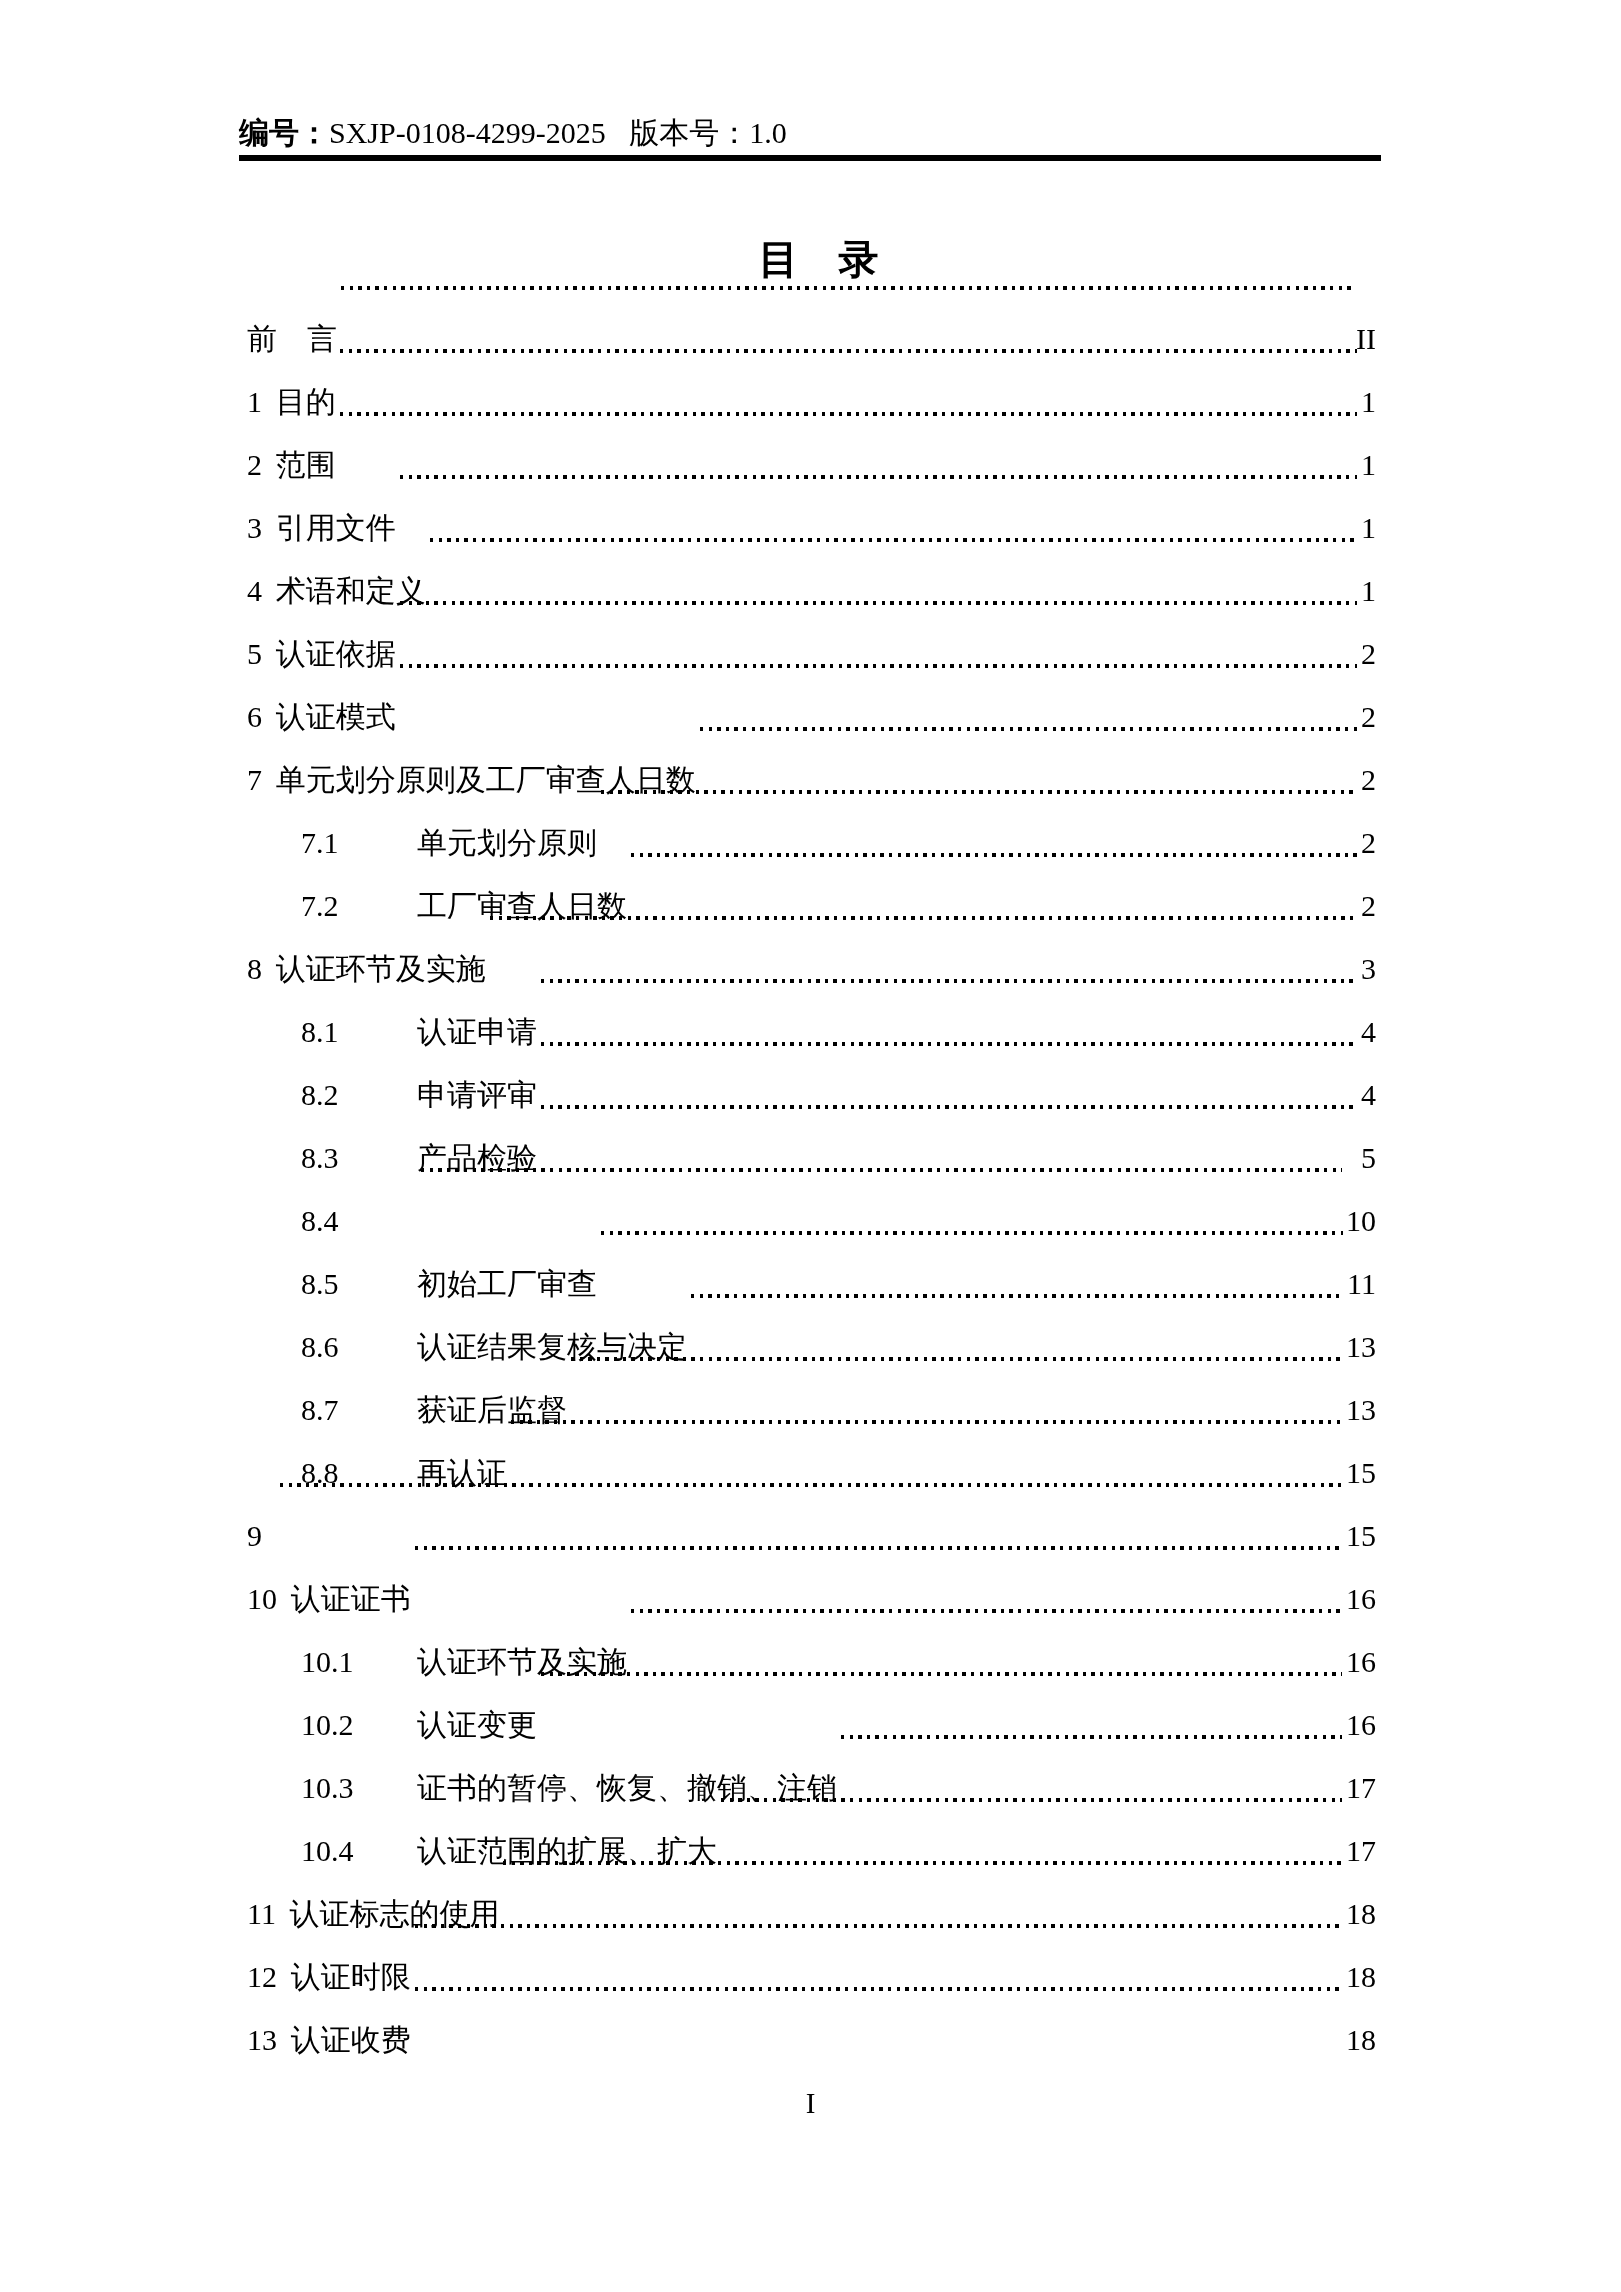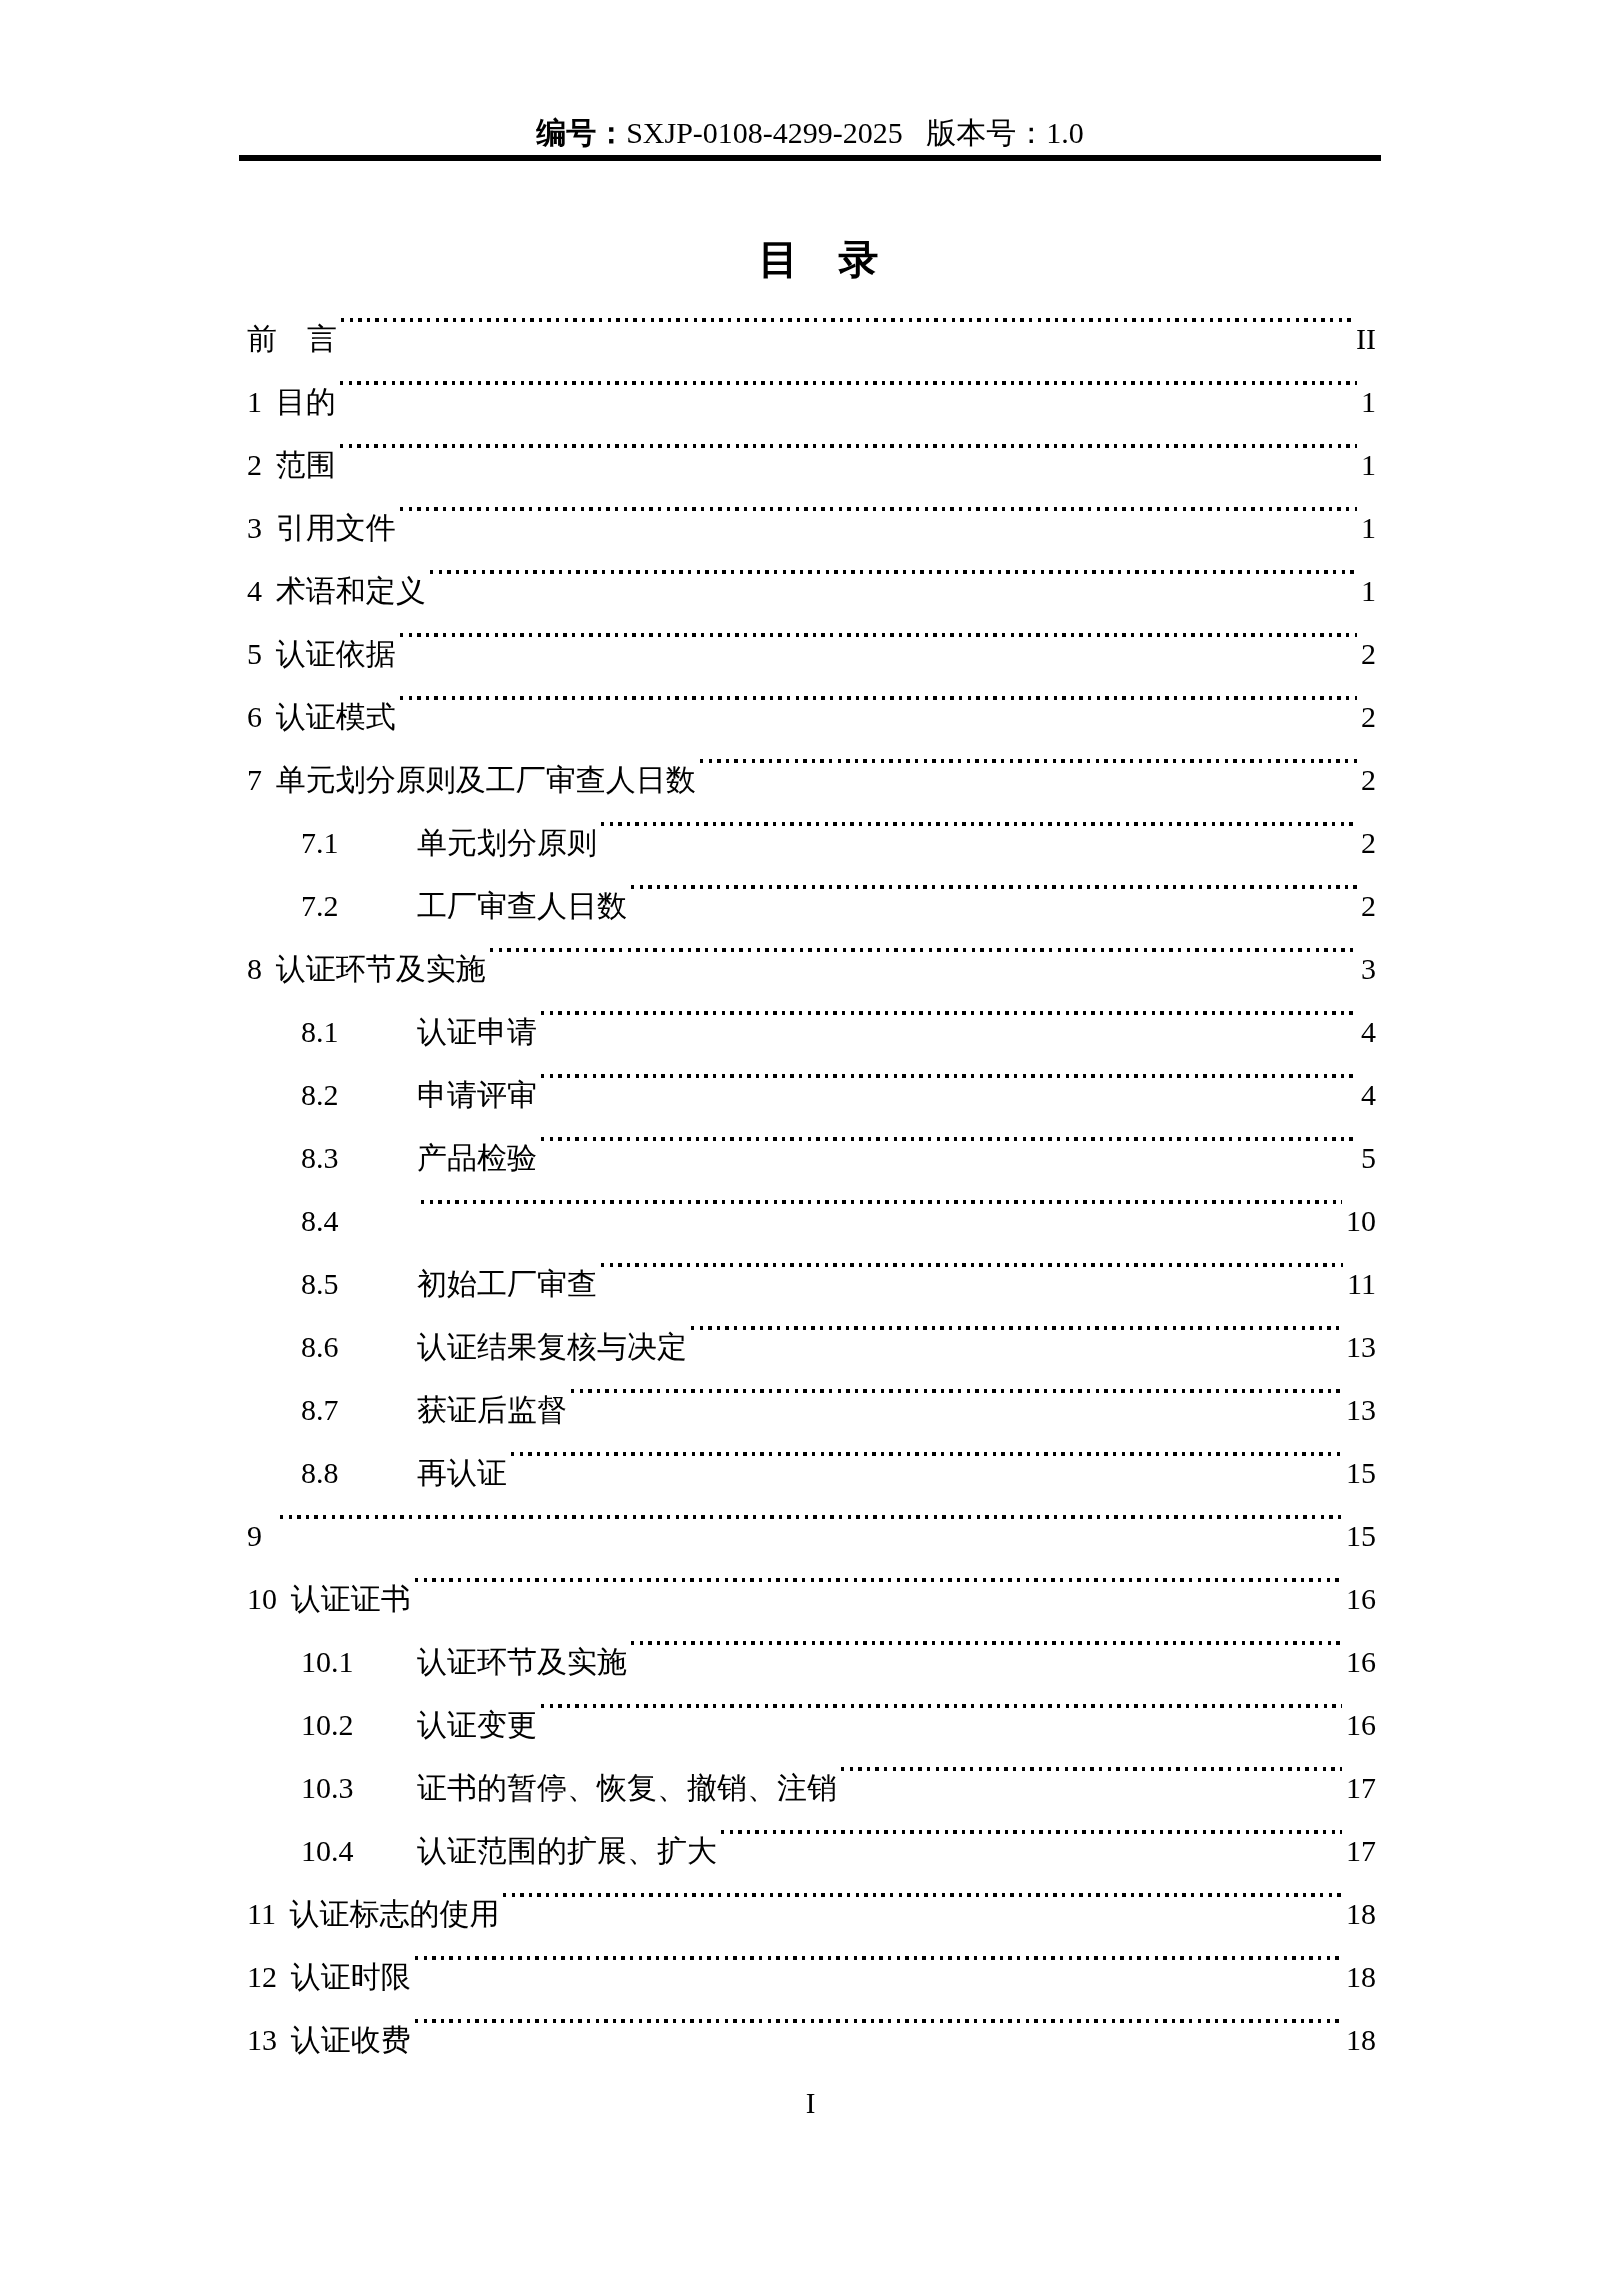--- a/index.html
+++ b/index.html
@@ -15,21 +15,21 @@
     color: #000000;
     font-family: "Liberation Serif", "DejaVu Serif", serif;
     overflow: hidden;
   }
   
   .doc-header {
     position: absolute;
     left: 239px;
     top: 114px;
     width: 1142px;
-    text-align: center;
+    text-align: left;
     font-size: 30px;
     line-height: 37px;
     white-space: nowrap;
   }
   .doc-header .hdr-bold { font-weight: bold; }
   .hdr-gap { display: inline-block; width: 23.5px; }
   .header-rule {
     position: absolute;
     left: 239px;
     top: 155px;
@@ -51,21 +51,21 @@
   }
   
   .toc {
     position: absolute;
     left: 247px;
     top: 307px;
     width: 1129px;
   }
   .toc-row {
     display: flex;
-    align-items: center;
+    align-items: flex-start;
     height: 63px;
     line-height: 63px;
     font-size: 30px;
     white-space: pre;
   }
   .toc-row .num { margin-right: 13.7px; }
   .toc-row .num:empty { margin-right: 0; }
   .toc-row.level1 { padding-left: 54px; }
   .toc-row.level1 .num { min-width: 116px; margin-right: 0; }
   .toc-row .dots {

